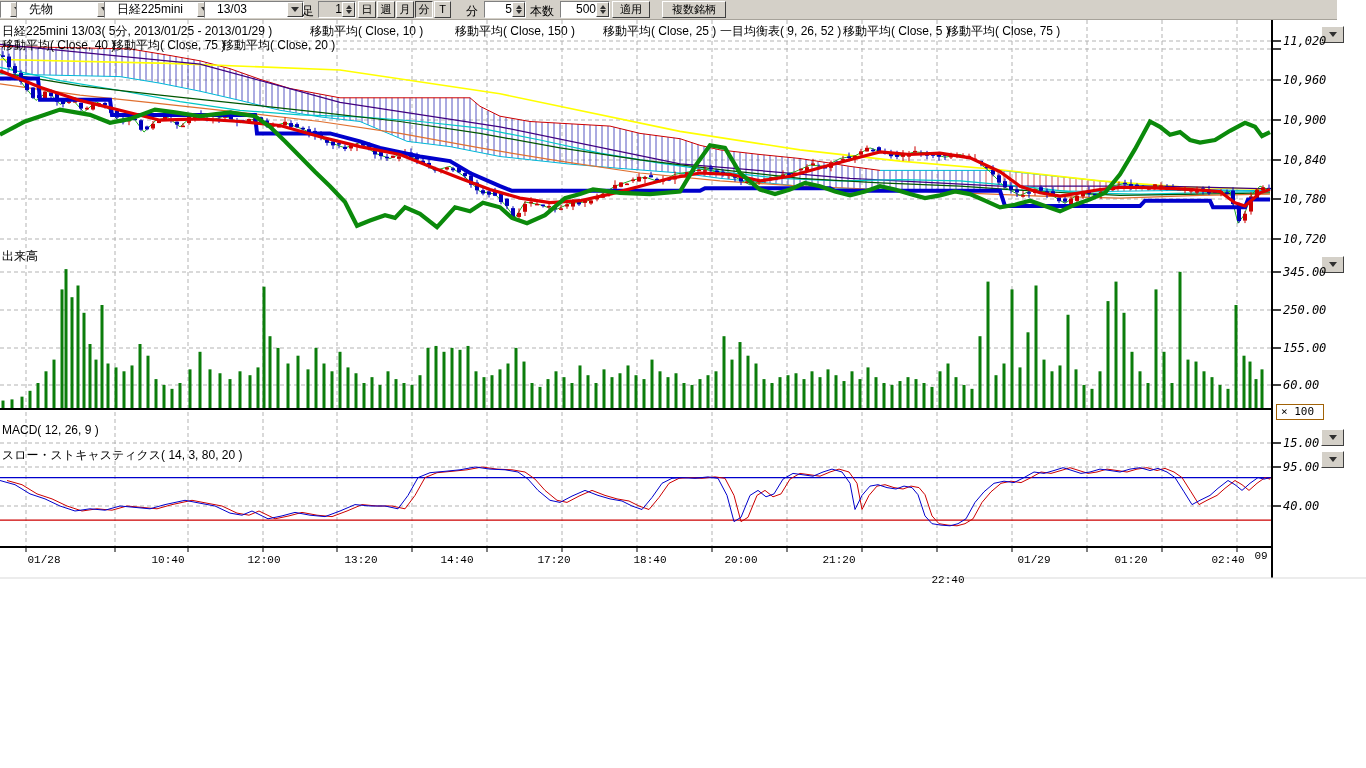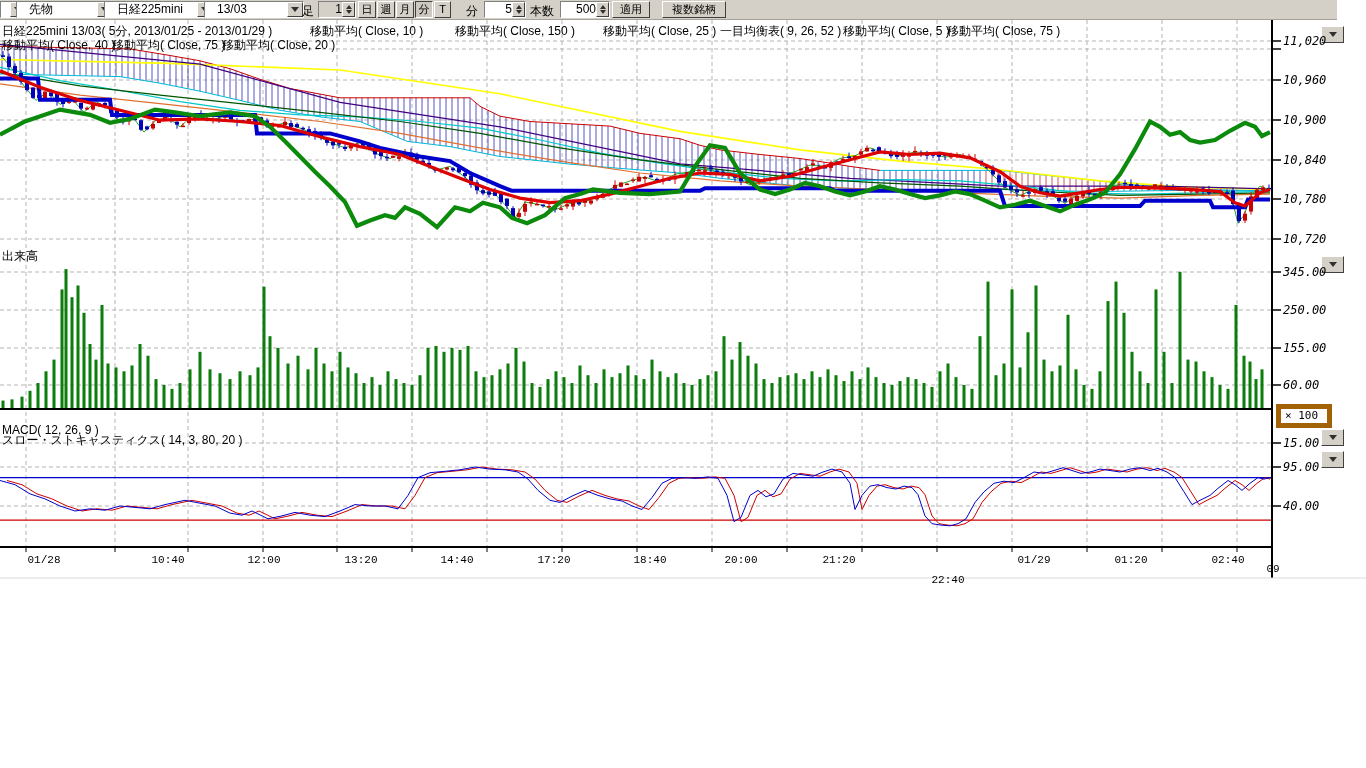--- a/index.html
+++ b/index.html
@@ -38,21 +38,21 @@
   #chart{position:absolute;left:0;top:0;}
   .legend-item{position:absolute;font-size:12px;color:#000;white-space:nowrap;text-align:right;}
   .pane-label{position:absolute;font-size:12px;color:#000;white-space:nowrap;}
   .axis-lab{position:absolute;left:1283px;font-size:12px;color:#000;
             font-family:"DejaVu Sans Mono",monospace;white-space:nowrap;font-style:italic;}
   .time-lab{position:absolute;font-size:11px;color:#000;transform:translateX(-50%);
             font-family:Liberation Mono, monospace;white-space:nowrap;}
   .ddbtn{position:absolute;left:1321px;width:21px;height:15px;background:#d4d0c8;
          border:1px solid;border-color:#fff #404040 #404040 #fff;display:flex;
          align-items:center;justify-content:center;}
-  .x100{position:absolute;left:1276px;top:404px;width:42px;height:14px;border:5px solid #a16207;
+  .x100{position:absolute;left:1276px;top:404px;width:42px;height:14px;border:1px solid #a16207;
         background:#fff;font-size:11px;line-height:14px;padding-left:4px;
         font-family:"DejaVu Sans Mono",monospace;}
 </style>
 </head>
 <body>
 
 <div id="toolbar">
   <div class="combo" style="left:0;width:13px;">
     <span class="combo-btn">
         <span class="tri-dn"></span>
@@ -985,21 +985,21 @@
       <line x1="862" y1="528" x2="862" y2="533" stroke="#000" stroke-width="1"></line>
       <line x1="937" y1="528" x2="937" y2="533" stroke="#000" stroke-width="1"></line>
       <line x1="1012" y1="528" x2="1012" y2="533" stroke="#000" stroke-width="1"></line>
       <line x1="1087" y1="528" x2="1087" y2="533" stroke="#000" stroke-width="1"></line>
       <line x1="1162" y1="528" x2="1162" y2="533" stroke="#000" stroke-width="1"></line>
       <line x1="1237" y1="528" x2="1237" y2="533" stroke="#000" stroke-width="1"></line>
     </svg>
   <div id="labels">
     <div class="pane-label" style="left:2px;top:229px;">出来高</div>
     <div class="pane-label" style="left:2px;top:404px;">MACD( 12, 26, 9 )</div>
-    <div class="pane-label" style="left:2px;top:413px;">スロー・ストキャスティクス( 14, 3, 80, 20 )</div>
+    <div class="pane-label" style="left:2px;top:428px;">スロー・ストキャスティクス( 14, 3, 80, 20 )</div>
     <div class="x100" style="top:385px;">× 100</div>
     <div class="ddbtn" style="top:7px;">
         <span class="tri-dn"></span>
       </div>
     <div class="ddbtn" style="top:237px;">
         <span class="tri-dn"></span>
       </div>
     <div class="ddbtn" style="top:410px;">
         <span class="tri-dn"></span>
       </div>
@@ -1035,15 +1035,15 @@
       <div class="time-lab" style="left: 361px; top: 535px;">13:20</div>
       <div class="time-lab" style="left: 457px; top: 535px;">14:40</div>
       <div class="time-lab" style="left: 554px; top: 535px;">17:20</div>
       <div class="time-lab" style="left: 650px; top: 535px;">18:40</div>
       <div class="time-lab" style="left: 741px; top: 535px;">20:00</div>
       <div class="time-lab" style="left: 839px; top: 535px;">21:20</div>
       <div class="time-lab" style="left: 936px; top: 555px; margin-left: 12px;">22:40</div>
       <div class="time-lab" style="left: 1034px; top: 535px;">01/29</div>
       <div class="time-lab" style="left: 1131px; top: 535px;">01:20</div>
       <div class="time-lab" style="left: 1228px; top: 535px;">02:40</div>
-      <div class="time-lab" style="left: 1261px; top: 544px; margin-left: 12px;">09</div>
+      <div class="time-lab" style="left: 1261px; top: 531px;">09</div>
     </div>
 </div>
 
 </body></html>

